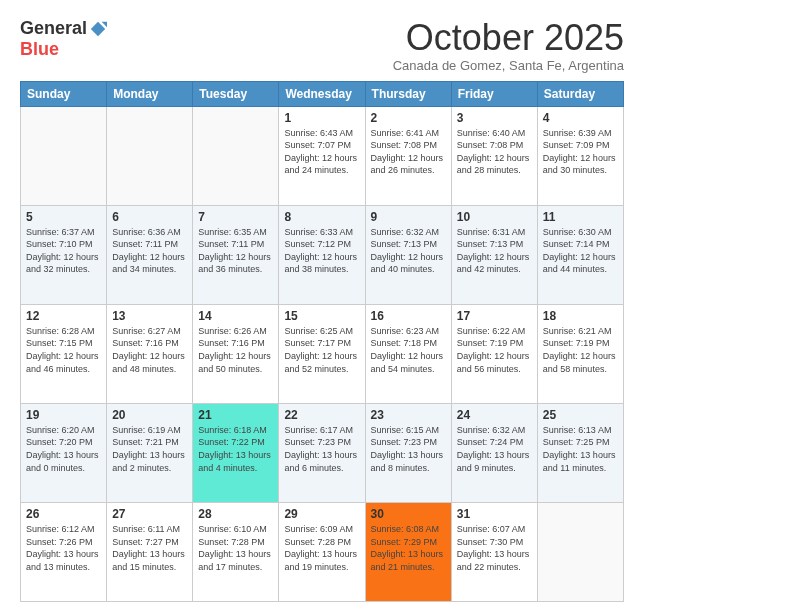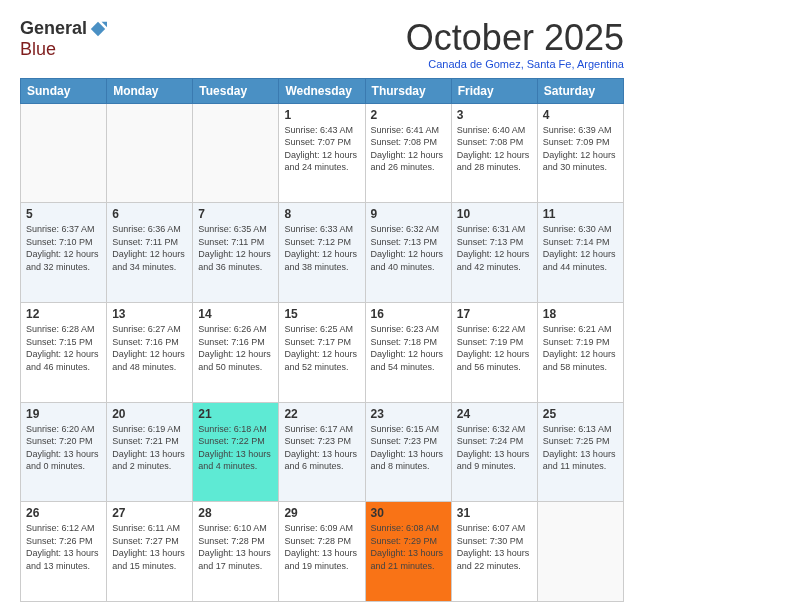--- a/index.html
+++ b/index.html
@@ -32,40 +32,40 @@
       display: flex;
       align-items: center;
     }
     .logo-general {
       font-size: 18px;
       font-weight: bold;
       color: #333;
     }
     .logo-blue {
       font-size: 18px;
-      font-weight: normal;
-      color: #7f1d1d;
+      font-weight: bold;
+      color: #ef4444;
     }
     .logo-icon {
       width: 18px;
       height: 18px;
       margin-left: 2px;
     }
     .title-block {
       text-align: right;
     }
     .month-title {
       font-size: 36px;
       font-weight: normal;
       color: #333;
       line-height: 1.1;
     }
     .subtitle {
-      font-size: 11px;
-      color: #1d4ed8;
+      font-size: 13px;
+      color: #737373;
     }
     .calendar {
       flex: 1;
       border: 1px solid #ccc;
       border-collapse: collapse;
       width: 100%;
       table-layout: fixed;
       padding-left: 12px;
     }
     .calendar th {

